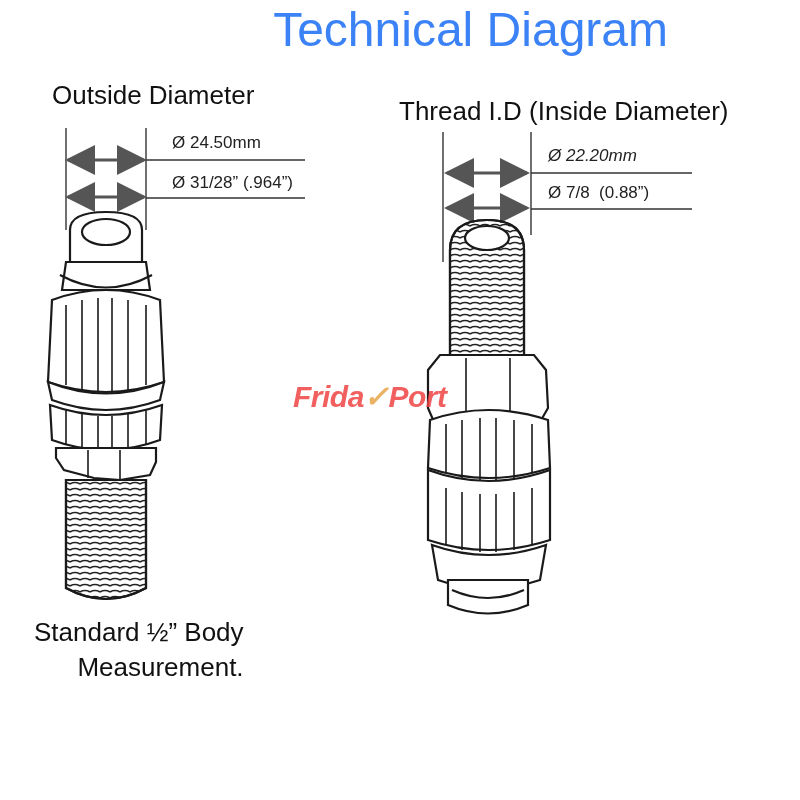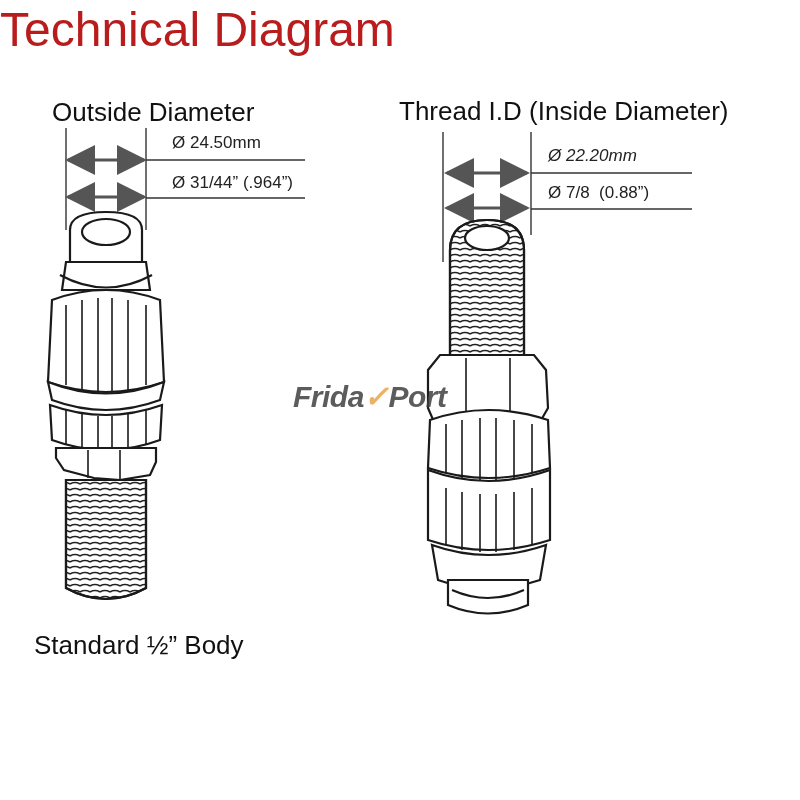--- a/index.html
+++ b/index.html
@@ -1,34 +1,34 @@
 <!DOCTYPE html>
 <html><head>
 <meta charset="utf-8">
 <style>
   html, body { margin: 0; padding: 0; background: #ffffff; }
   body { width: 800px; height: 800px; position: relative; overflow: hidden;
          font-family: "Liberation Sans", sans-serif; color: #111; }
   .abs { position: absolute; }
-  .title { left: 0; width: 668px; top: 2px; text-align: left; font-size: 48px; color: #b91c1c; }
+  .title { left: 0; width: 668px; top: 2px; text-align: right; font-size: 48px; color: #3b82f6; }
   .heading { font-size: 26px; color: #111; white-space: nowrap; }
   .dim { font-size: 17px; color: #222; white-space: nowrap; }
   .note { font-size: 26px; line-height: 35px; color: #111; white-space: nowrap; }
   svg { position: absolute; left: 0; top: 0; }
   .wm { left: 293px; top: 379px; font-size: 30px; font-weight: bold; font-style: italic;
         letter-spacing: -0.5px; white-space: nowrap; opacity: 0.85; }
-  .wm .a { color: #404040; }
+  .wm .a { color: #ef4444; }
   .wm .b { color: #e8a54a; }
 </style>
 </head>
 <body>
 
 <div class="abs title">Technical Diagram</div>
 
-<div class="abs heading" style="left:52px; top:80px;margin-top:17px;">Outside Diameter</div>
+<div class="abs heading" style="left:52px; top:80px;">Outside Diameter</div>
 <div class="abs heading" style="left:399px; top:96px;">Thread I.D (Inside Diameter)</div>
 
 <svg width="800" height="800" viewBox="0 0 800 800">
   <defs>
     <marker id="ah" markerWidth="10" markerHeight="10" refX="9" refY="5" orient="auto-start-reverse">
       <path d="M0,0 L10,5 L0,10 z" fill="#555"></path>
     </marker>
     <pattern id="thread" width="10" height="6" patternUnits="userSpaceOnUse">
       <path d="M0,4 Q5,1 10,4" stroke="#222" stroke-width="1.6" fill="none"></path>
     </pattern>
@@ -113,32 +113,33 @@
     <path d="M452,590 Q488,606 524,590" fill="none"></path>
   </g>
 </svg>
 
 <div class="abs dim" style="left:172px; top:133px;">
   <span>Ø</span>
   <span>24.50mm</span>
 </div>
 <div class="abs dim" style="left:172px; top:173px;">
   <span>Ø</span>
-  <span>31/44” (.964”)</span>
+  <span>31/28” (.964”)</span>
 </div>
 <div class="abs dim" style="left:548px; top:146px;font-style:italic;">
   <span>Ø</span>
   <span>22.20mm</span>
 </div>
 <div class="abs dim" style="left:548px; top:183px;">
   <span>Ø</span>
   <span style="white-space:pre;text-align:right;">7/8  (0.88”)</span>
 </div>
 
 <div class="abs wm">
   <span class="a">Frida</span><span class="b">✓</span><span class="a">Port</span>
 </div>
 
-<div class="abs note" style="left:34px; top:628px;text-align:right;">
+<div class="abs note" style="left:34px; top:615px;text-align:right;">
   <div>Standard ½” Body</div>
+  <div>Measurement.</div>
 </div>
 <div class="abs note" style="left:364px; top:638px;">
 </div>
 
 </body></html>

